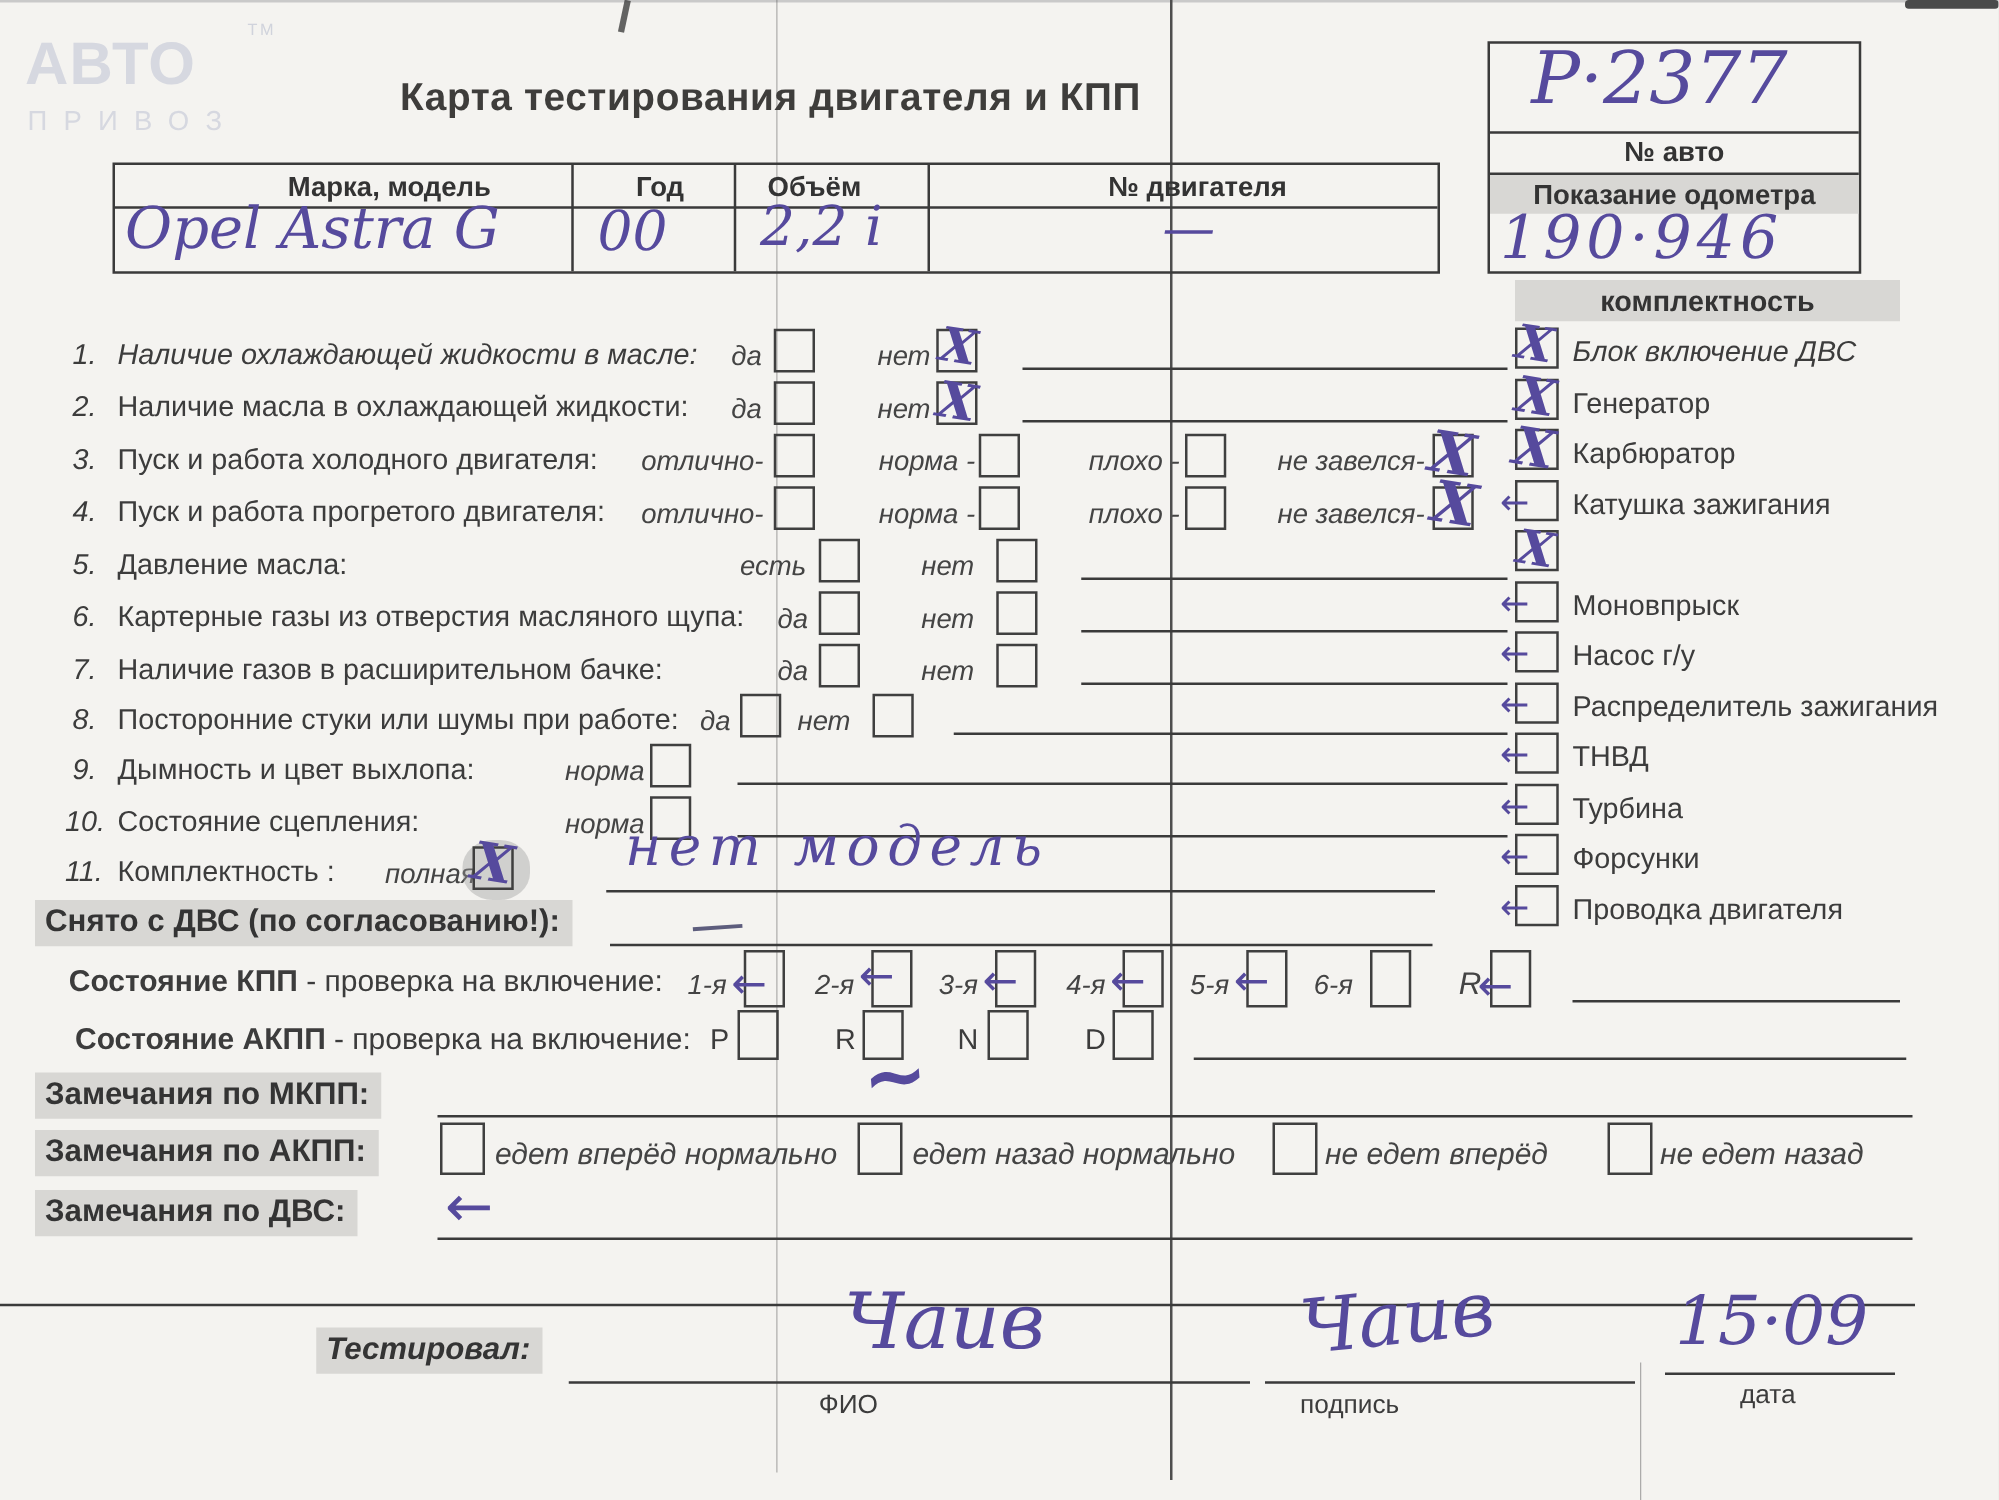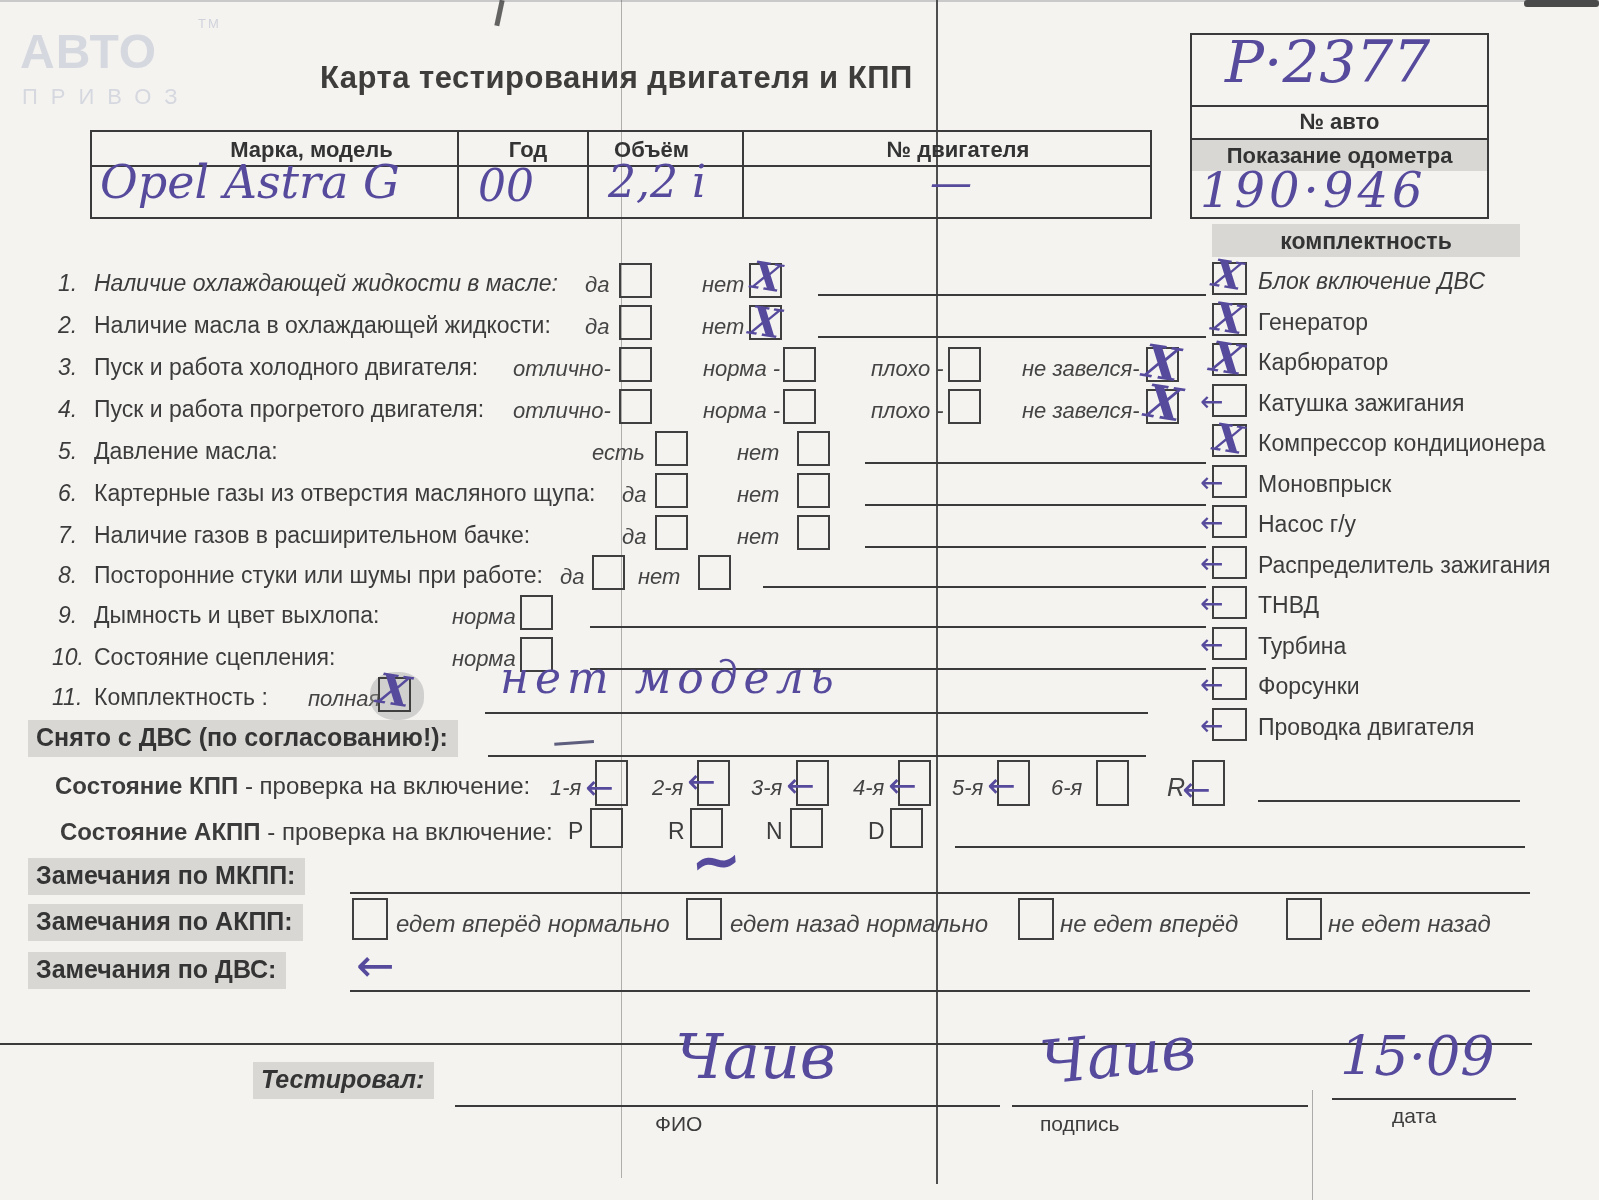--- a/index.html
+++ b/index.html
@@ -176,21 +176,20 @@
   <div class="bx" style="left:1212px;top:343px;width:31px;height:29px"></div>
   <div class="mk x" style="left:1211px;top:338px;font-size:42px">X</div>
   <div class="t" style="left:1258px;top:349px">Карбюратор</div>
 
   <div class="bx" style="left:1212px;top:384px;width:31px;height:29px"></div>
   <div class="mk" style="left:1200px;top:388px;font-size:28px">←</div>
   <div class="t" style="left:1258px;top:390px">Катушка зажигания</div>
 
   <div class="bx" style="left:1212px;top:424px;width:31px;height:29px"></div>
   <div class="mk x" style="left:1214px;top:420px;font-size:38px">X</div>
-  <div class="t" style="left:1258px;top:430px">Компрессор кондиционера</div>
 
   <div class="bx" style="left:1212px;top:465px;width:31px;height:29px"></div>
   <div class="mk" style="left:1200px;top:469px;font-size:28px">←</div>
   <div class="t" style="left:1258px;top:471px">Моновпрыск</div>
 
   <div class="bx" style="left:1212px;top:505px;width:31px;height:29px"></div>
   <div class="mk" style="left:1200px;top:509px;font-size:28px">←</div>
   <div class="t" style="left:1258px;top:511px">Насос г/у</div>
 
   <div class="bx" style="left:1212px;top:546px;width:31px;height:29px"></div>

